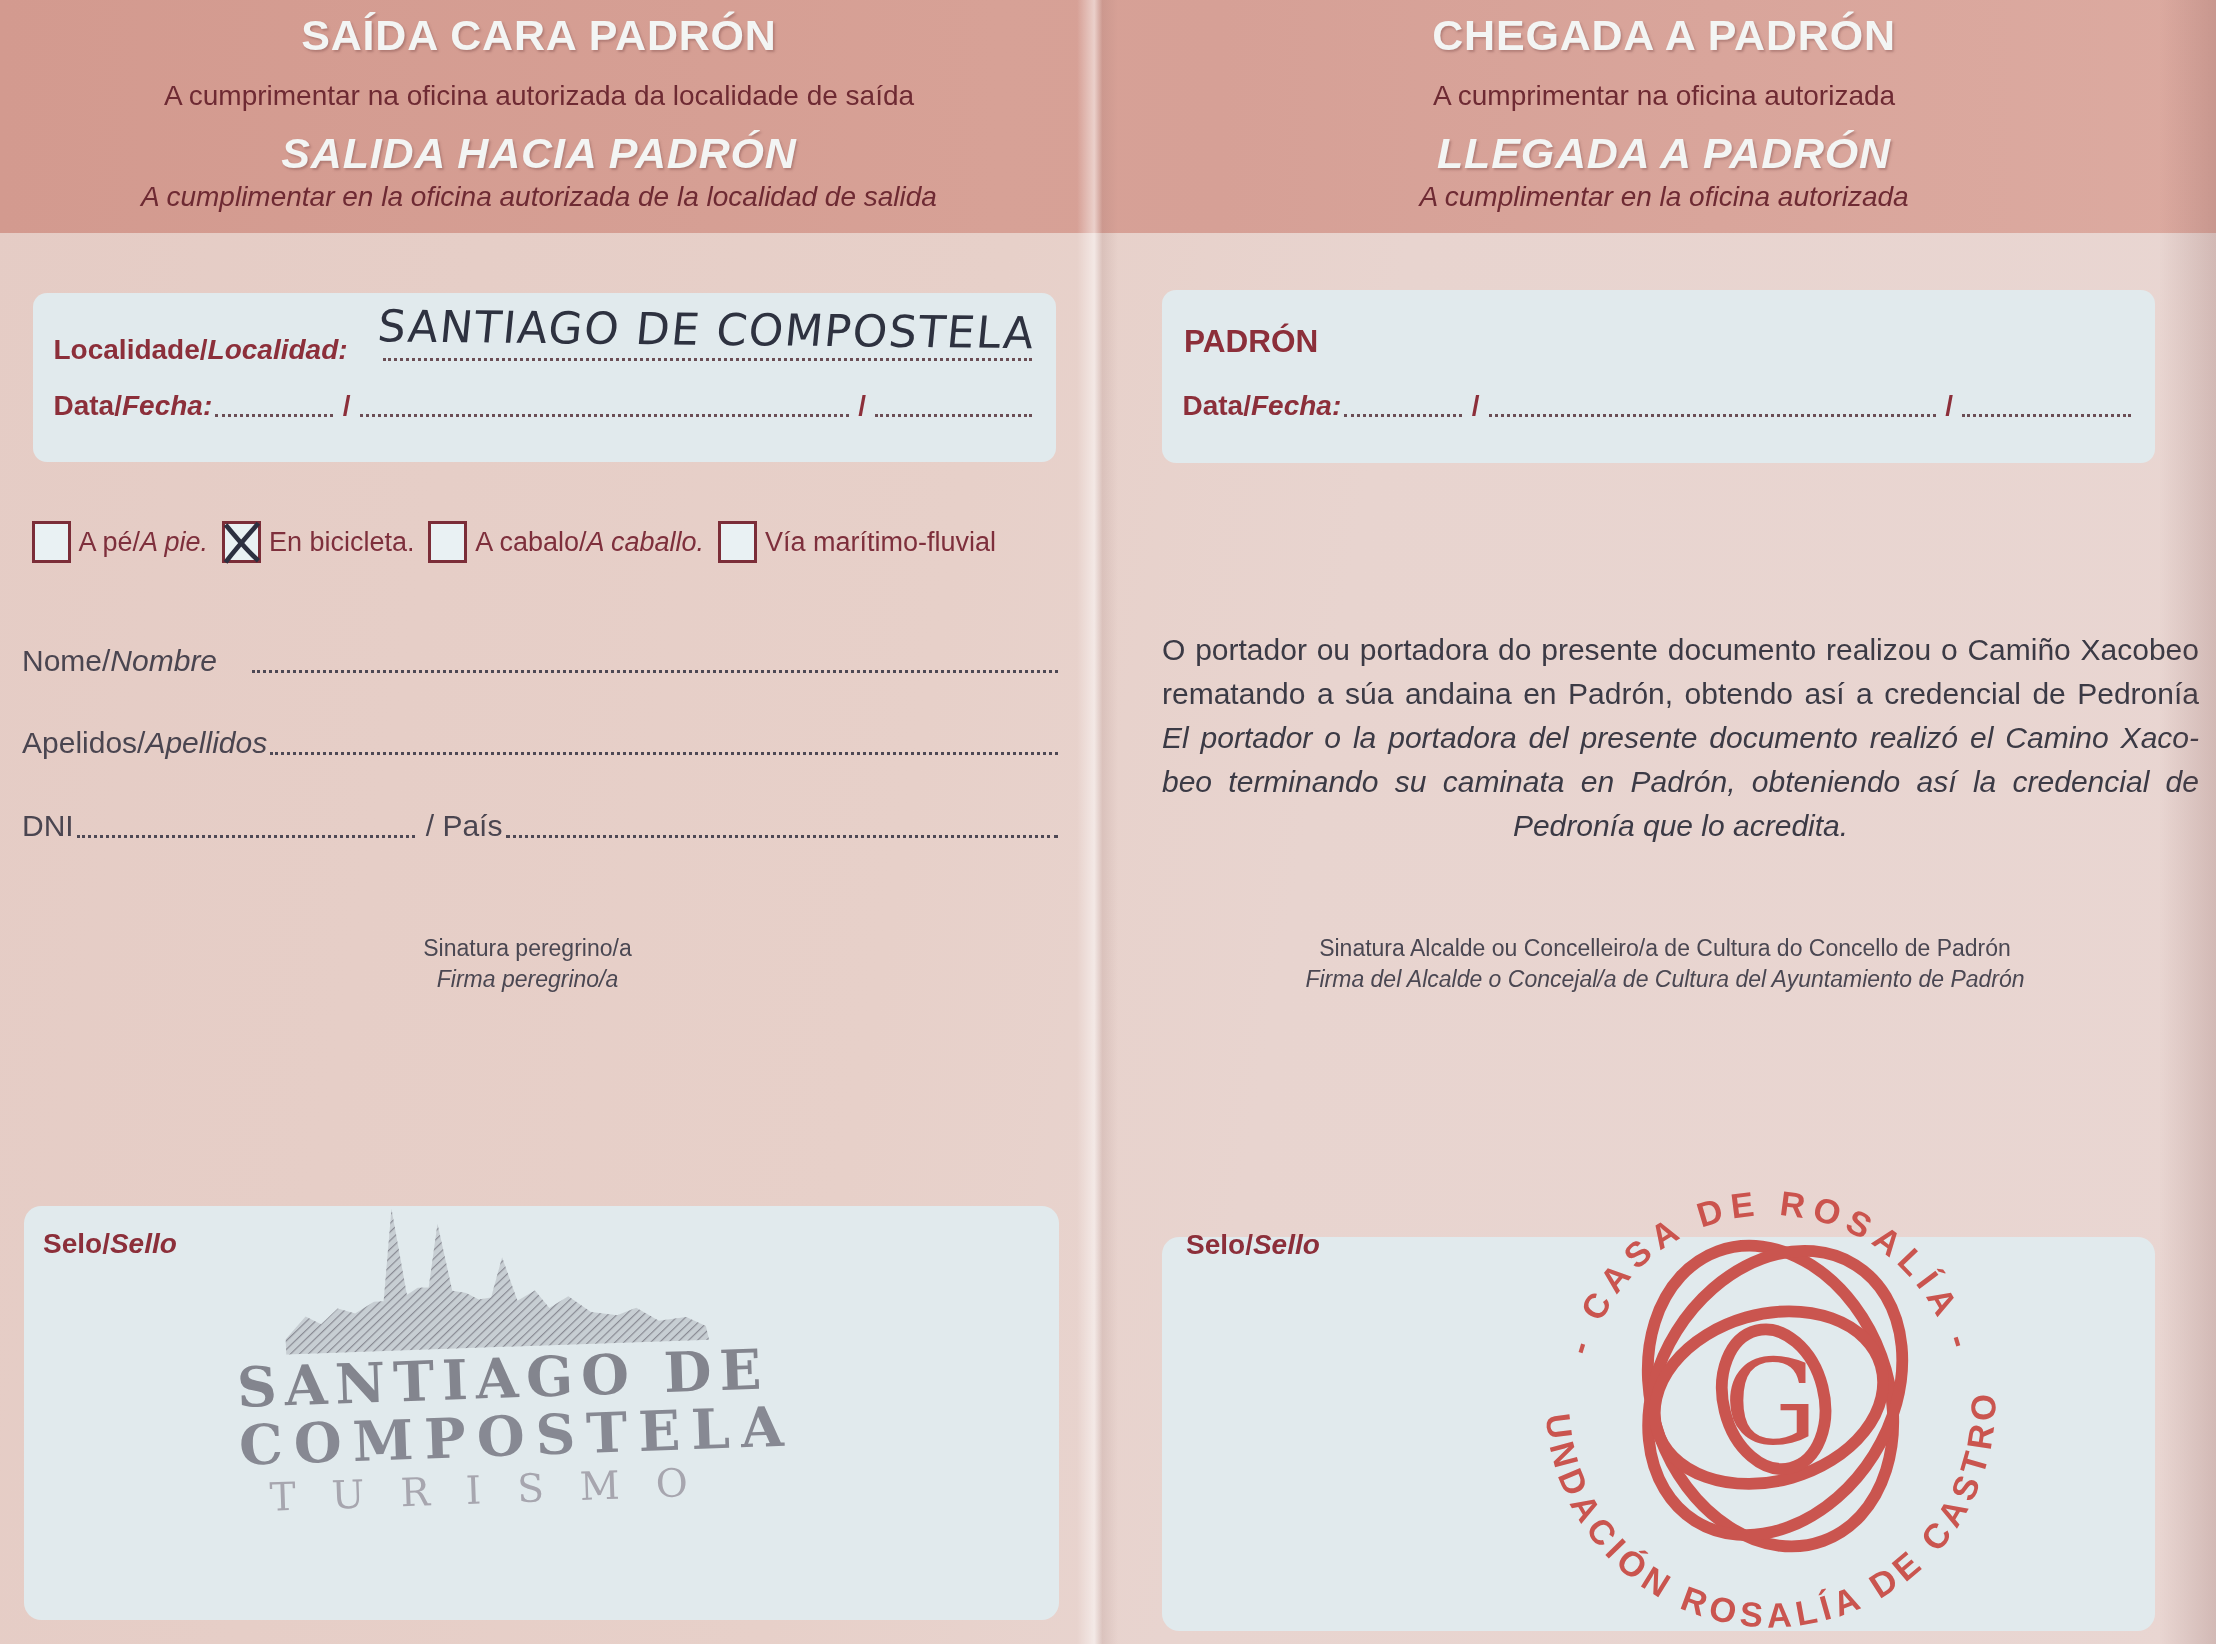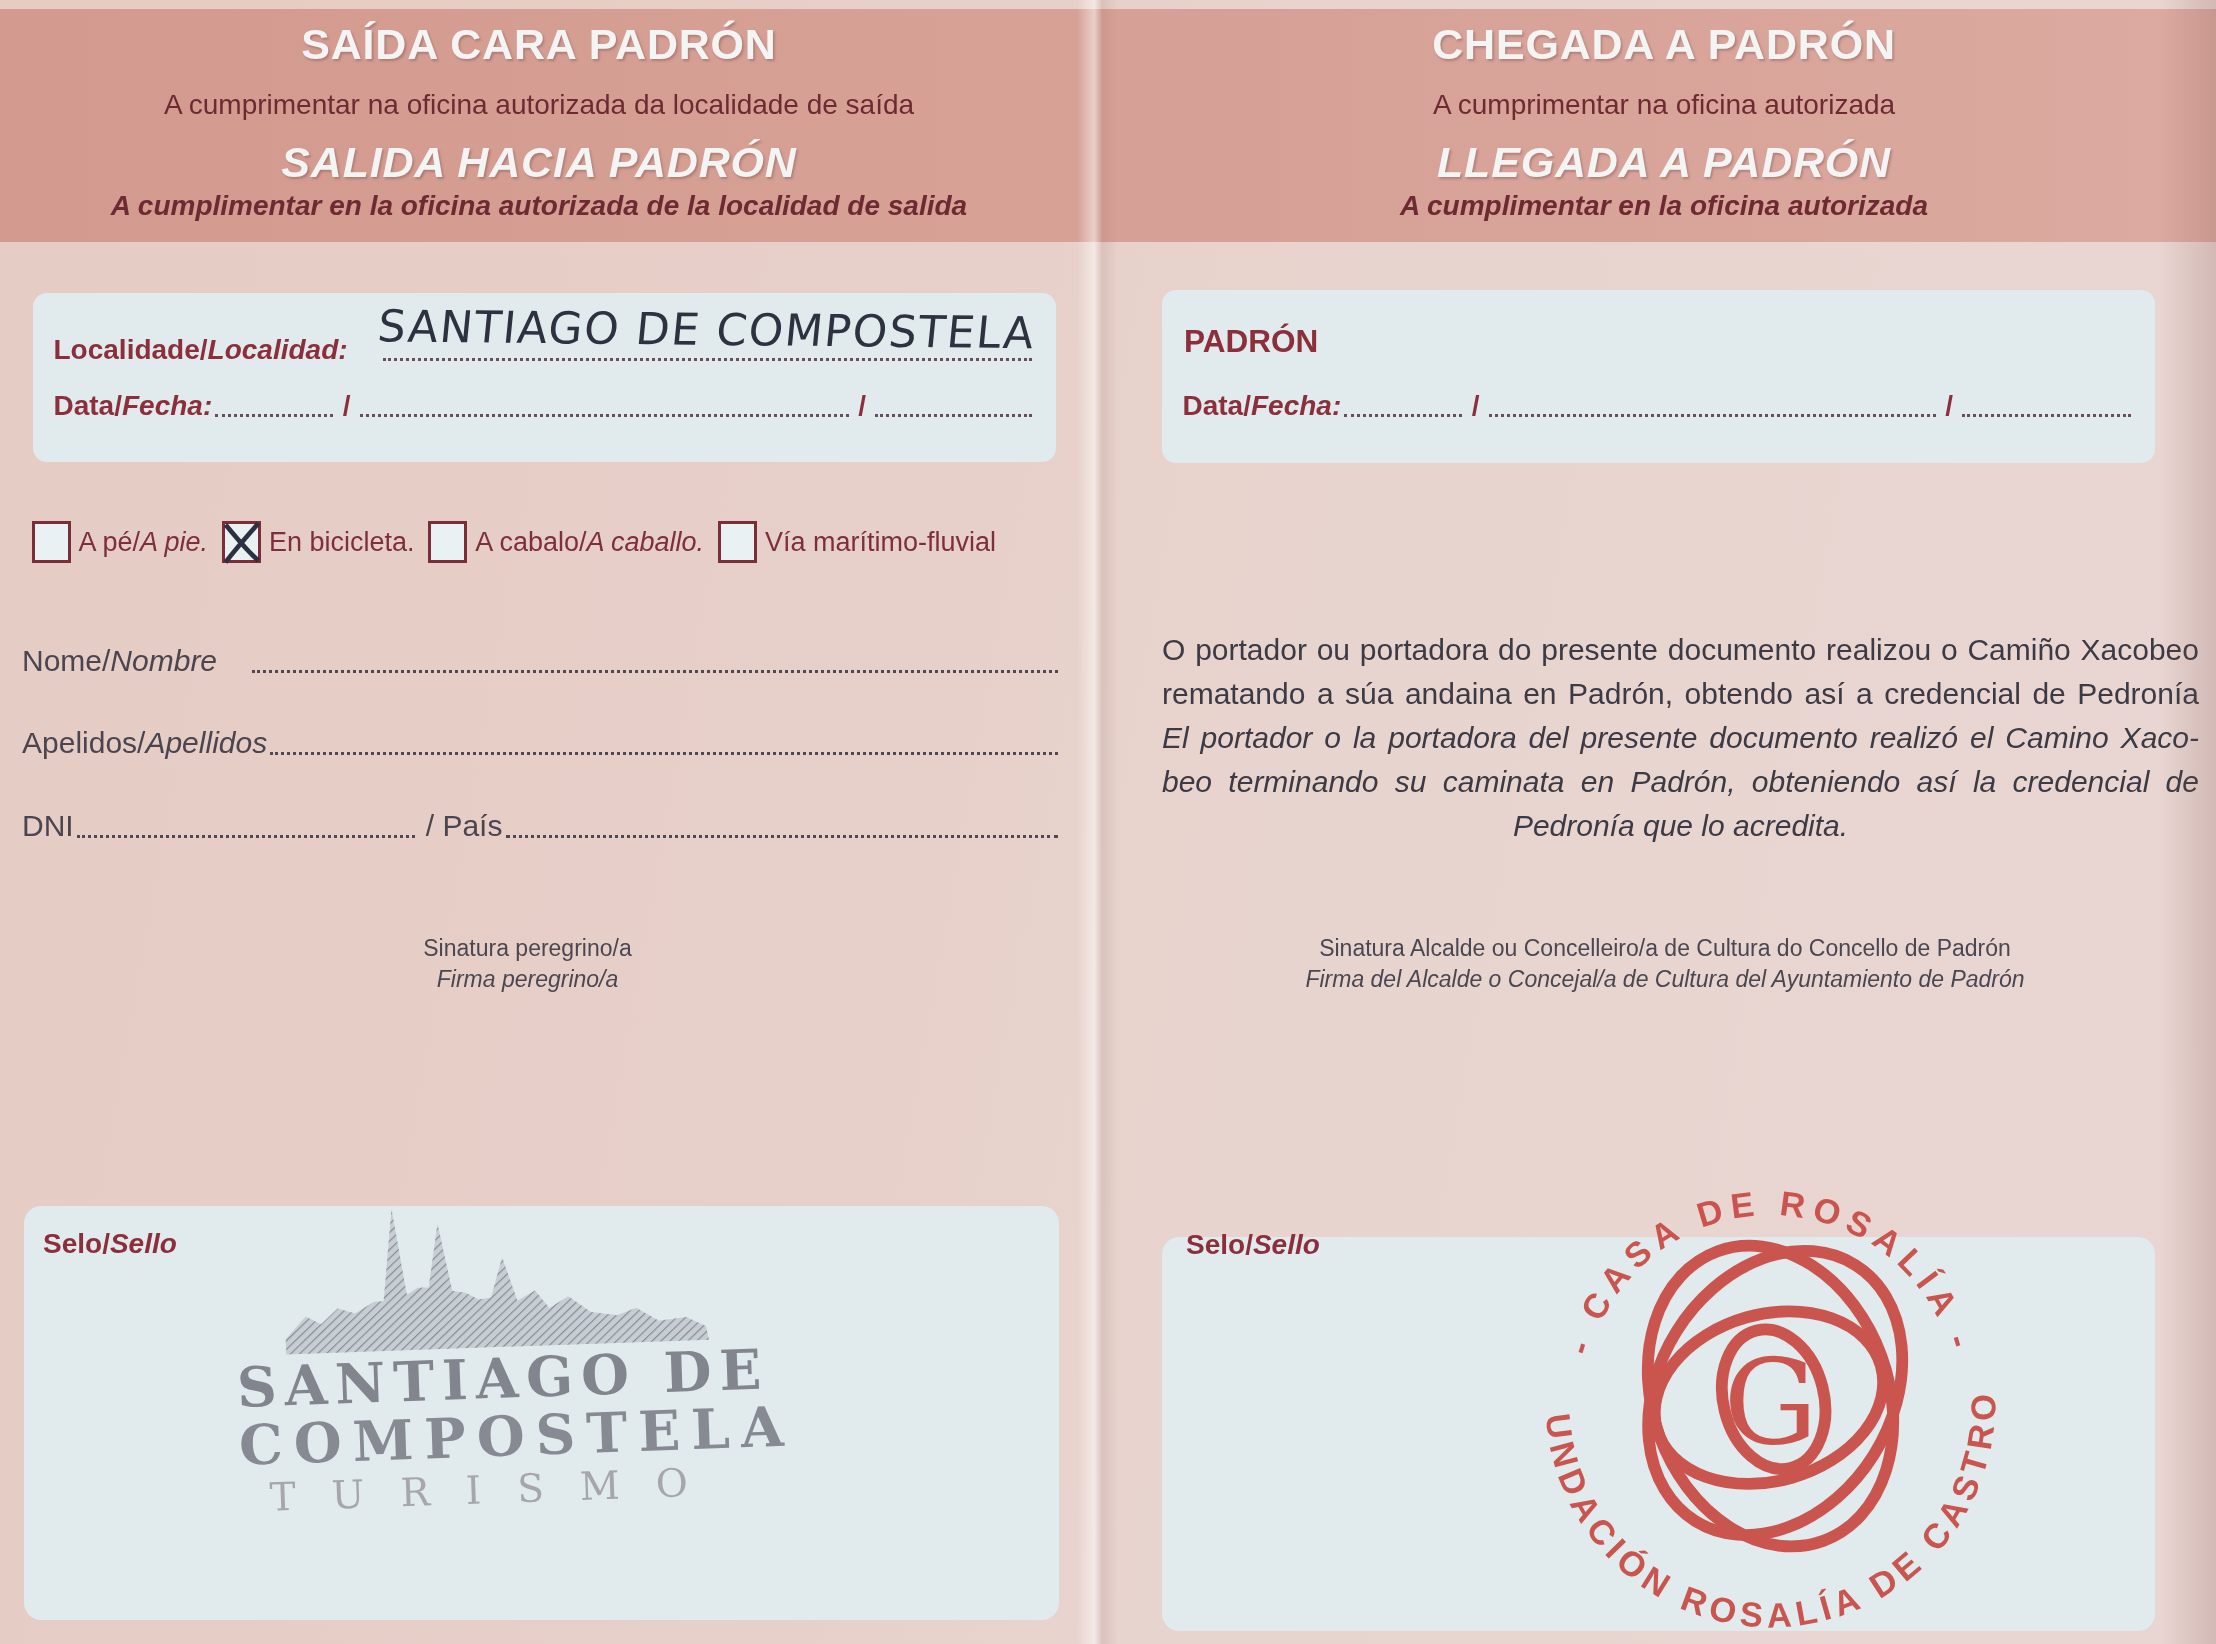--- a/index.html
+++ b/index.html
@@ -5,30 +5,30 @@
   html,body{margin:0;padding:0;background:#b9a49e;}
   .page{position:relative;width:2216px;height:1644px;overflow:hidden;
         font-family:"Liberation Sans",sans-serif;
         background:linear-gradient(100deg,#e5ccc5 0%,#e7d0c9 42%,#e8d4cf 58%,#e9d6d2 100%);}
   .edge-shade{position:absolute;top:0;right:0;width:57px;height:100%;
         background:linear-gradient(90deg,rgba(0,0,0,0),rgba(128,82,78,.22));z-index:6;}
   .fold{position:absolute;top:0;left:1077px;width:41px;height:100%;z-index:6;
         background:linear-gradient(90deg,rgba(255,255,255,0) 0%,rgba(255,255,255,.5) 42%,rgba(150,110,105,.16) 62%,rgba(255,255,255,0) 100%);}
 
   
-  .band{position:absolute;left:0;top:9px;width:2216px;height:233px;
+  .band{position:absolute;left:0;top:0;width:2216px;height:233px;
         background:linear-gradient(90deg,#d39a8f 0%,#d7a196 45%,#d6a096 55%,#dcaaa0 100%);}
   .hdr{position:absolute;top:11px;text-align:center;}
   .hdr-left{left:39px;width:1000px;}
   .hdr-right{left:1188px;width:952px;}
   .hdr .t{font-size:43px;font-weight:bold;color:#f3f5f4;letter-spacing:0.8px;
           text-shadow:1.6px 2.4px 2.4px rgba(110,60,60,.35);}
   .hdr .n{font-size:28px;color:#6e2a33;margin-top:20px;}
   .hdr .t2{margin-top:17px;font-style:italic;}
-  .hdr .n2{font-style:italic;margin-top:3.1px;font-weight:bold;}
+  .hdr .n2{font-style:italic;margin-top:3.1px;}
 
   
   .box{position:absolute;background:#e1eaed;border-radius:14px;z-index:1;}
   .box-dep{left:33px;top:293px;width:1023px;height:169px;}
   .box-arr{left:1162px;top:290px;width:993px;height:173px;}
   .box-seal-l{left:23.6px;top:1206px;width:1035px;height:414px;border-radius:17.3px;}
   .box-seal-r{left:1162px;top:1237px;width:993px;height:394px;border-radius:17.3px;}
 
   .lbl{color:#8c2f3a;font-weight:bold;font-size:28px;white-space:nowrap;}
   .lbl .es{font-style:italic;}

